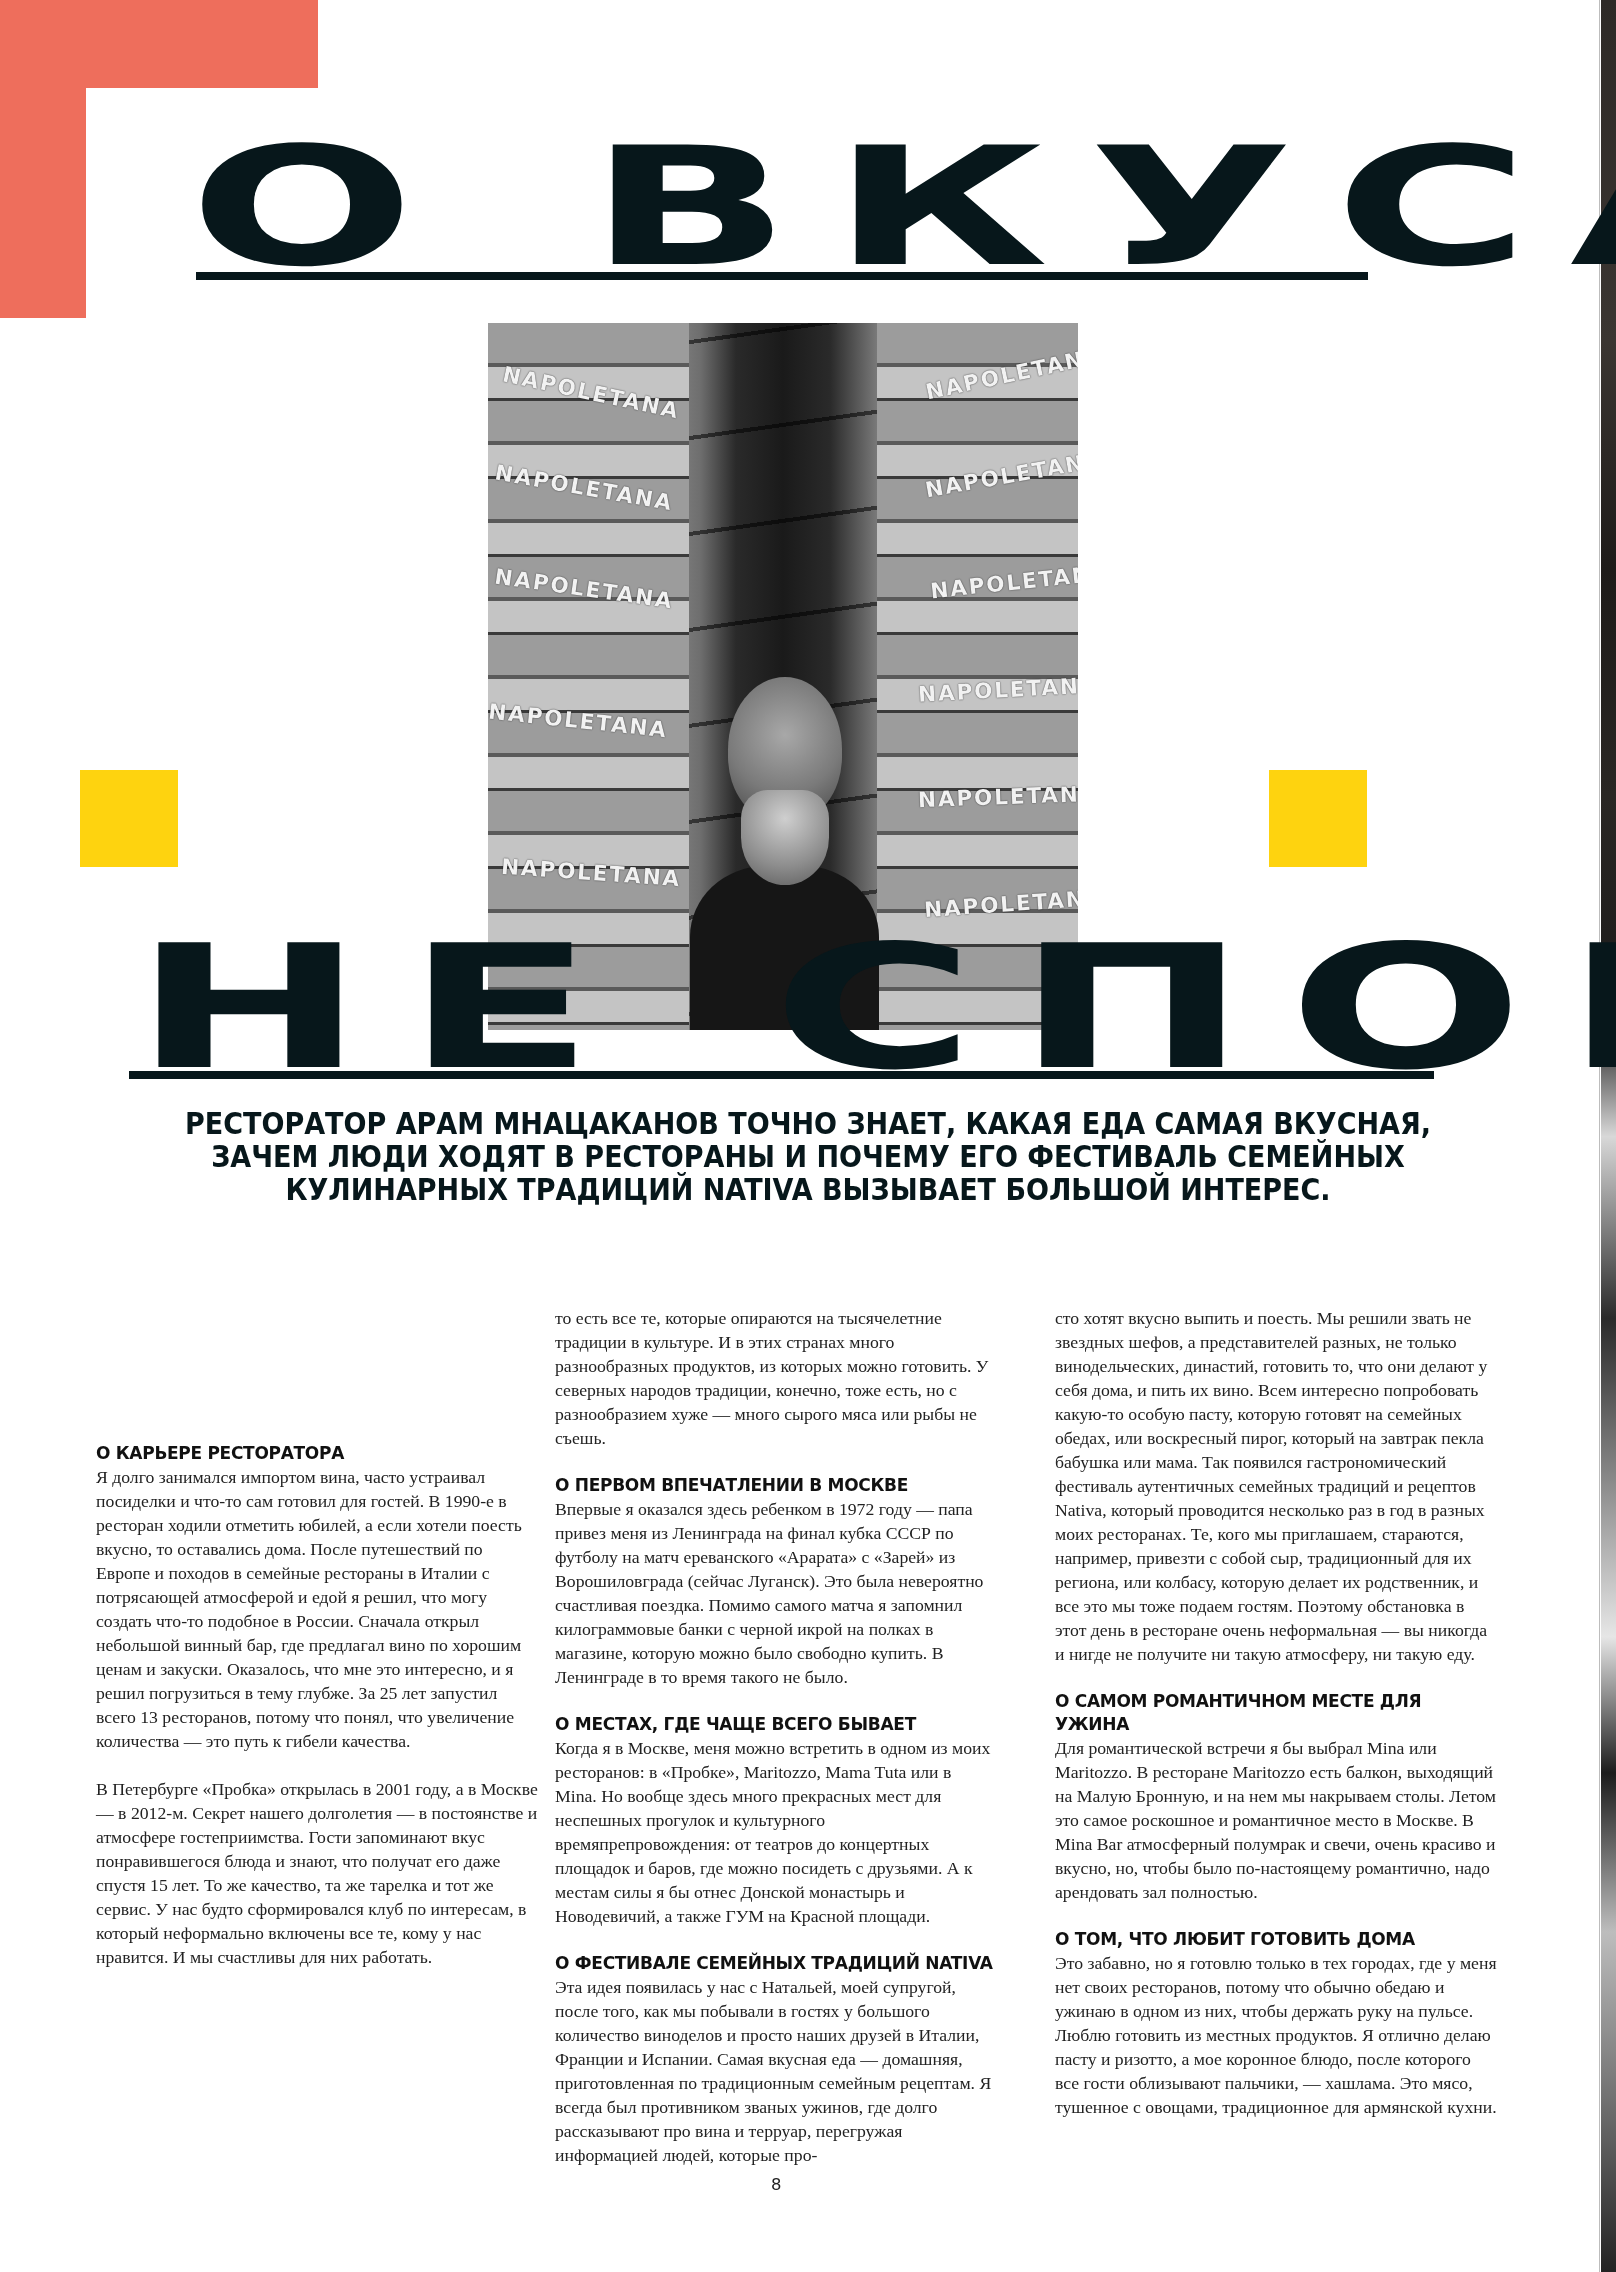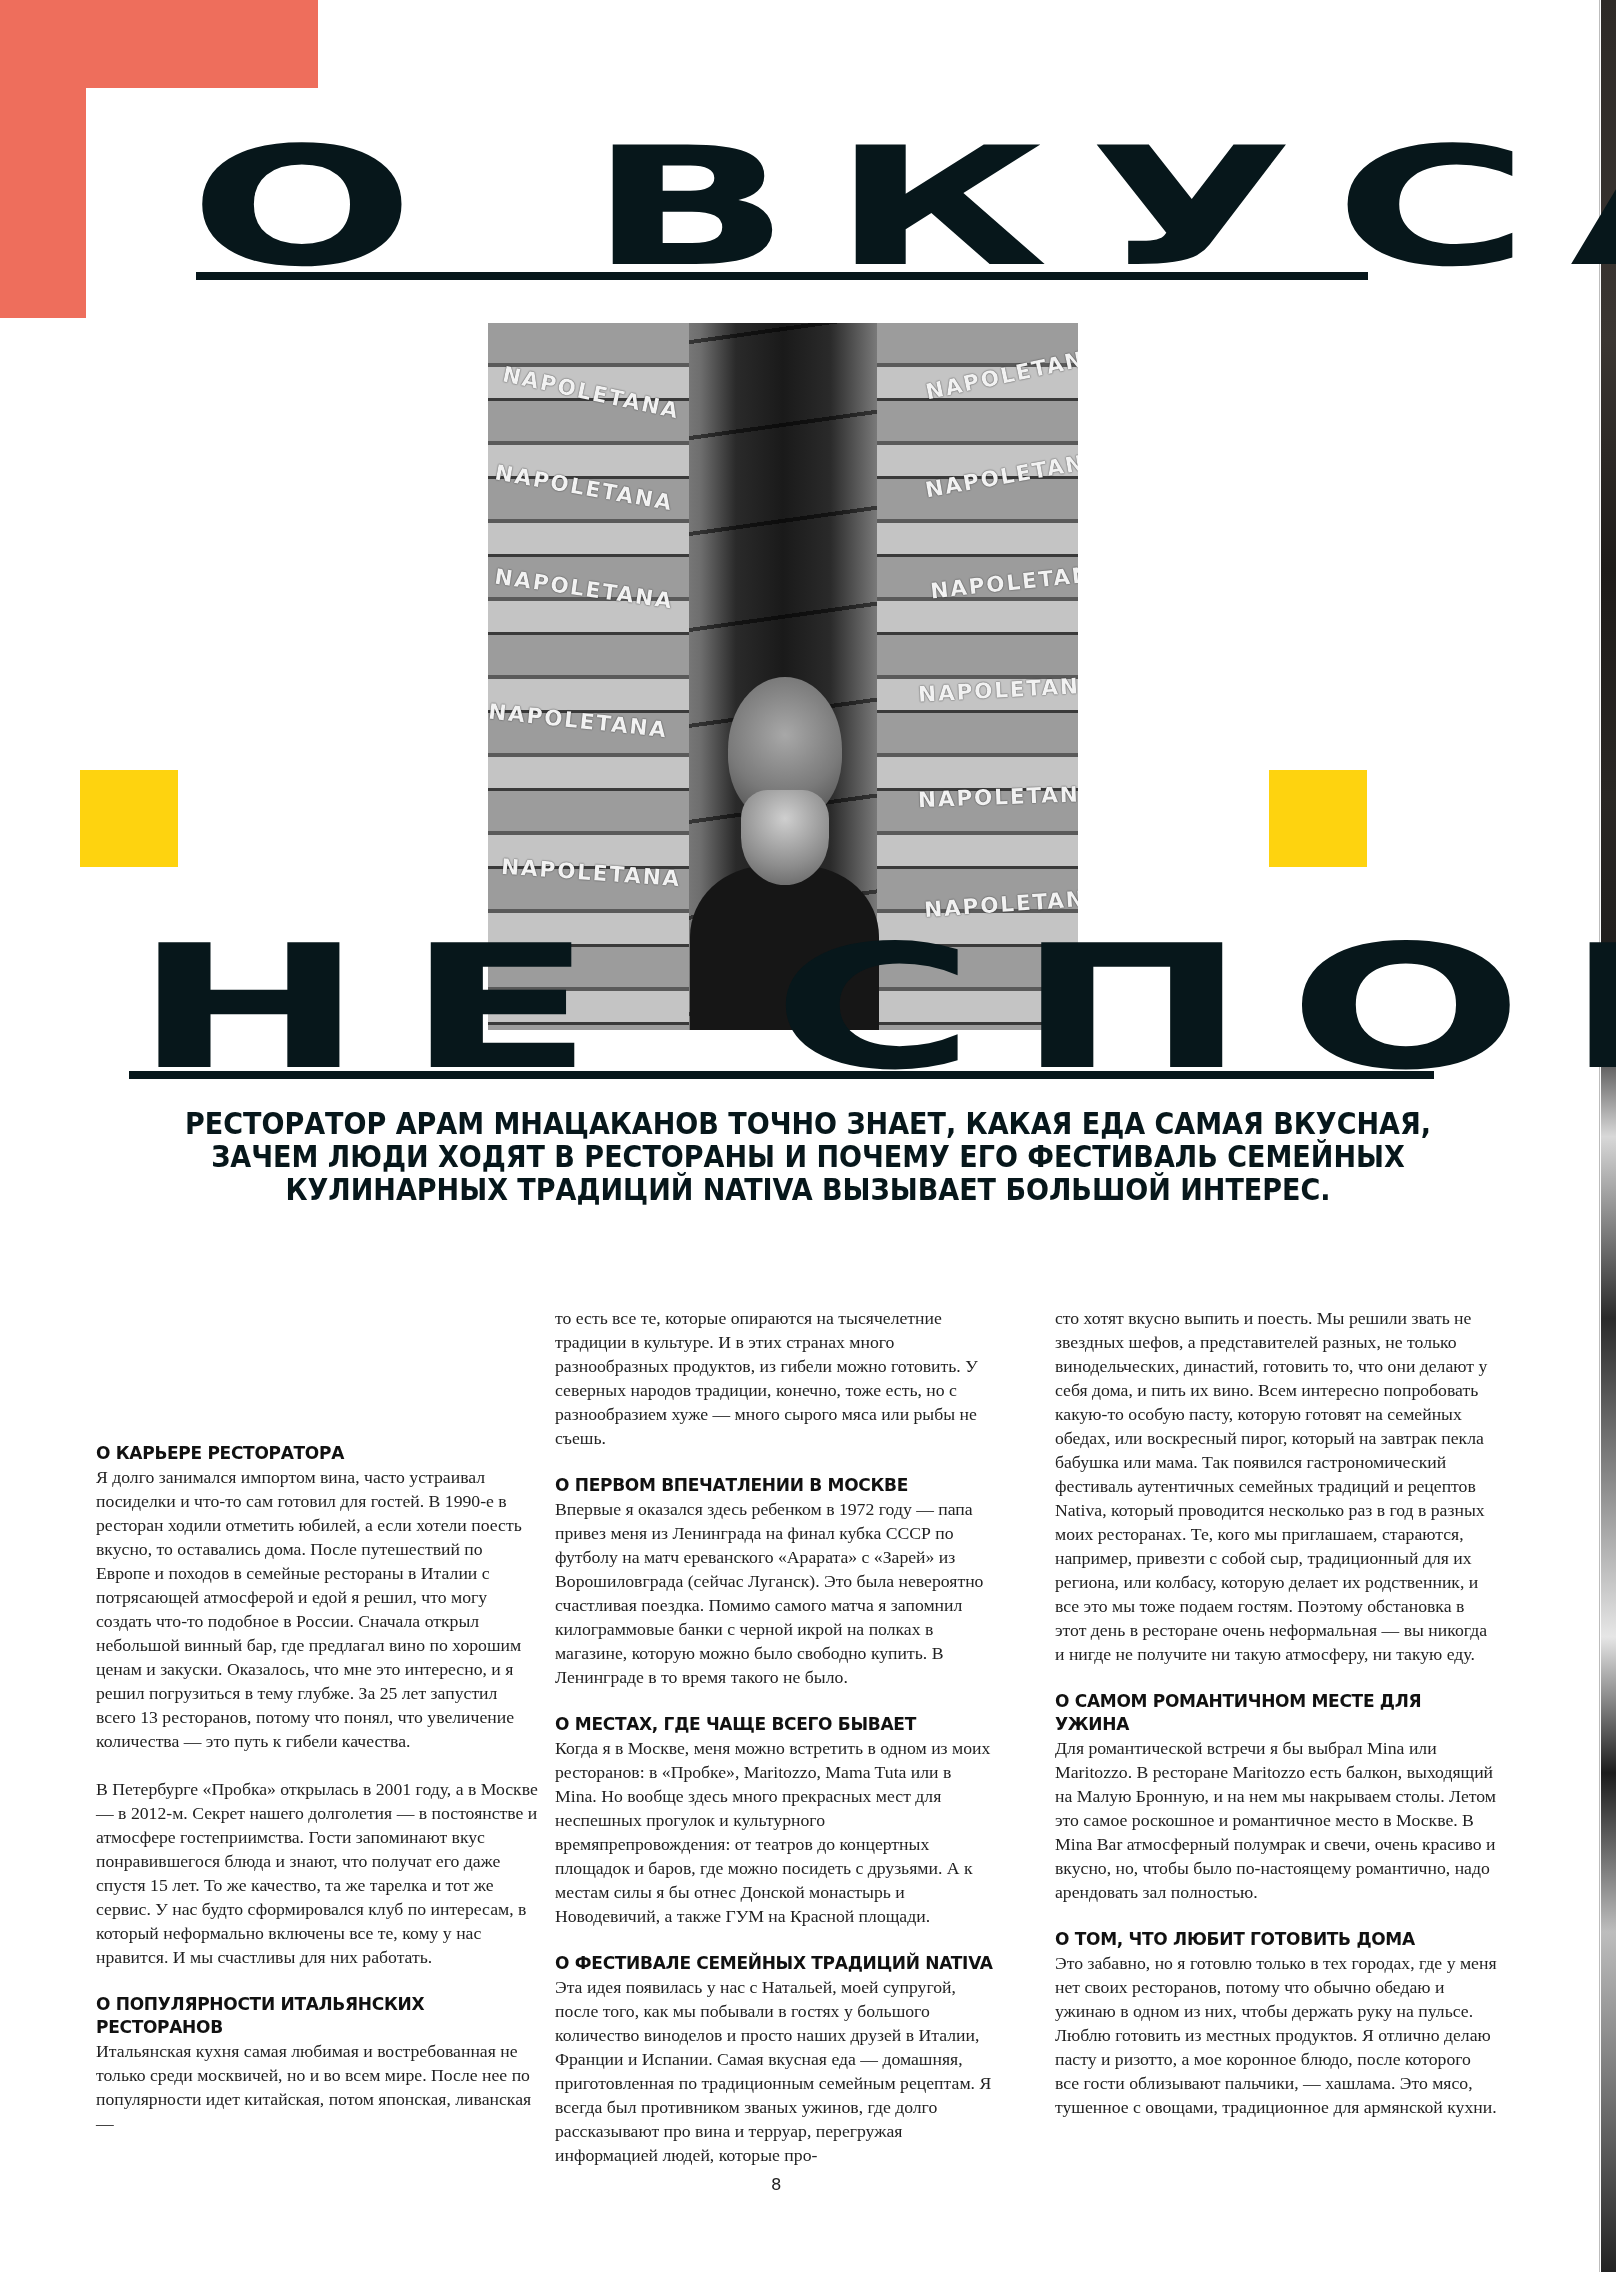--- a/index.html
+++ b/index.html
@@ -82,29 +82,25 @@
 
 <div class="col col1">
   <div class="spacer"></div>
   <div class="section">
     <h3>О карьере ресторатора</h3>
     <p>Я долго занимался импортом вина, часто устраивал посиделки и что-то сам готовил для гостей. В 1990-е в ресторан ходили отметить юбилей, а если хотели поесть вкусно, то оставались дома. После путешествий по Европе и походов в семейные рестораны в Италии с потрясающей атмосферой и едой я решил, что могу создать что-то подобное в России. Сначала открыл небольшой винный бар, где предлагал вино по хорошим ценам и закуски. Оказалось, что мне это интересно, и я решил погрузиться в тему глубже. За 25 лет запустил всего 13 ресторанов, потому что понял, что увеличение количества — это путь к гибели качества.</p>
   </div>
   <div class="section">
     <p>В Петербурге «Пробка» открылась в 2001 году, а в Москве — в 2012-м. Секрет нашего долголетия — в постоянстве и атмосфере гостеприимства. Гости запоминают вкус понравившегося блюда и знают, что получат его даже спустя 15 лет. То же качество, та же тарелка и тот же сервис. У нас будто сформировался клуб по интересам, в который неформально включены все те, кому у нас нравится. И мы счастливы для них работать.</p>
   </div>
-  <div class="section">
-    <h3>О популярности итальянских ресторанов</h3>
-    <p>Итальянская кухня самая любимая и востребованная не только среди москвичей, но и во всем мире. После нее по популярности идет китайская, потом японская, ливанская —</p>
-  </div>
 </div>
 
 <div class="col col2">
   <div class="section">
-    <p>то есть все те, которые опираются на тысячелетние традиции в культуре. И в этих странах много разнообразных продуктов, из гибели можно готовить. У северных народов традиции, конечно, тоже есть, но с разнообразием хуже — много сырого мяса или рыбы не съешь.</p>
+    <p>то есть все те, которые опираются на тысячелетние традиции в культуре. И в этих странах много разнообразных продуктов, из которых можно готовить. У северных народов традиции, конечно, тоже есть, но с разнообразием хуже — много сырого мяса или рыбы не съешь.</p>
   </div>
   <div class="section">
     <h3>О первом впечатлении в Москве</h3>
     <p>Впервые я оказался здесь ребенком в 1972 году — папа привез меня из Ленинграда на финал кубка СССР по футболу на матч ереванского «Арарата» с «Зарей» из Ворошиловграда (сейчас Луганск). Это была невероятно счастливая поездка. Помимо самого матча я запомнил килограммовые банки с черной икрой на полках в магазине, которую можно было свободно купить. В Ленинграде в то время такого не было.</p>
   </div>
   <div class="section">
     <h3>О местах, где чаще всего бывает</h3>
     <p>Когда я в Москве, меня можно встретить в одном из моих ресторанов: в «Пробке», Maritozzo, Mama Tuta или в Mina. Но вообще здесь много прекрасных мест для неспешных прогулок и культурного времяпрепровождения: от театров до концертных площадок и баров, где можно посидеть с друзьями. А к местам силы я бы отнес Донской монастырь и Новодевичий, а также ГУМ на Красной площади.</p>
   </div>
   <div class="section">

